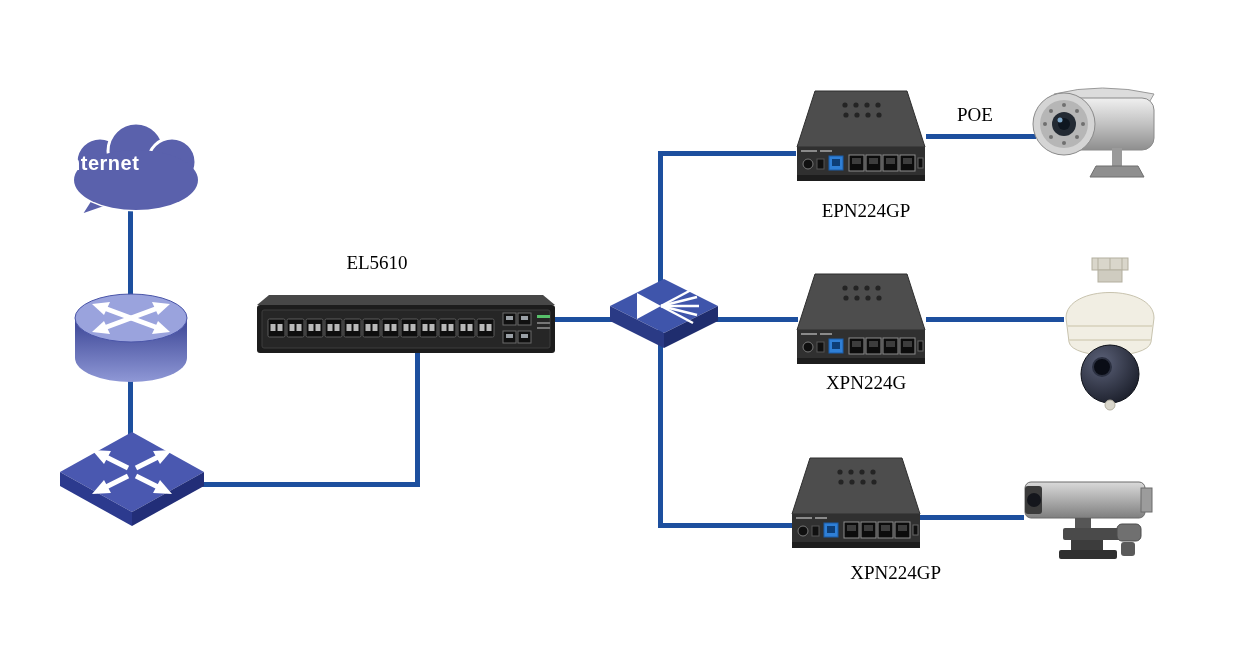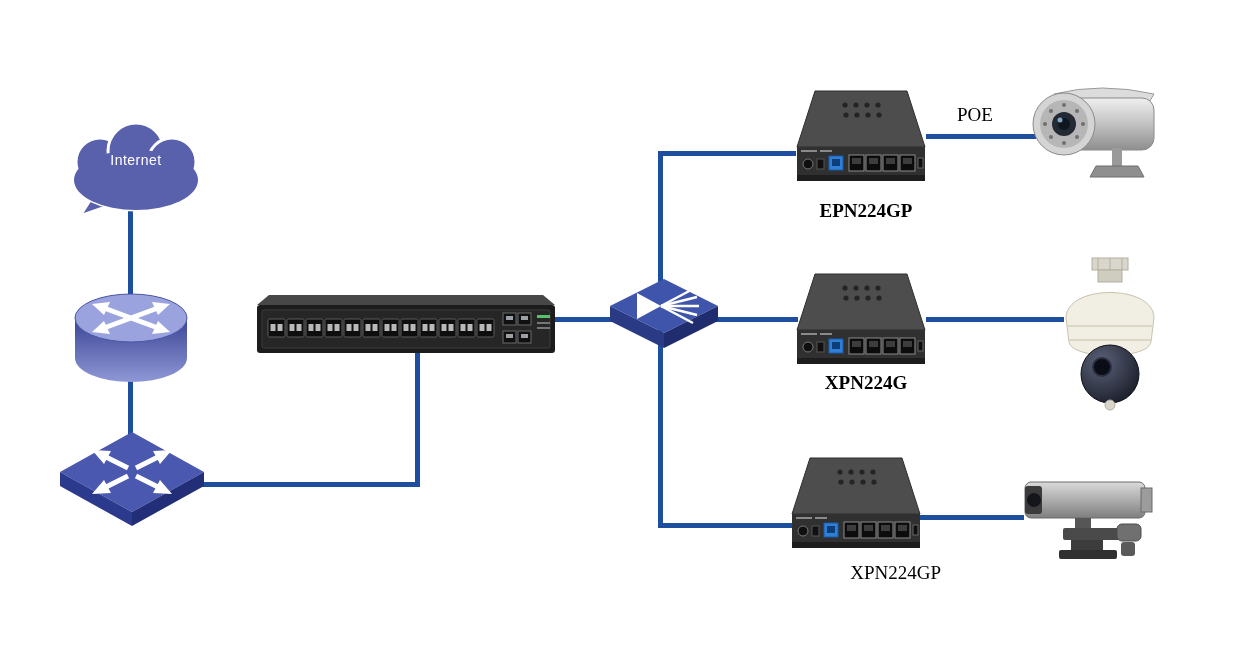--- a/index.html
+++ b/index.html
@@ -22,24 +22,24 @@
     z-index:3;
     color:var(--label-color,#000000);
     font-family:"Liberation Serif","DejaVu Serif",serif;
     font-size:19px;
     text-align:center;
     white-space:nowrap;
   }
   .cloud-label{
     position:absolute;
     left:0; right:0; top:34px;
-    text-align:center;
+    text-align:left;
     color:#ffffff;
-    font-weight:normal;
-    font-size:14px;
+    font-weight:bold;
+    font-size:20px;
     letter-spacing:0.5px;
     z-index:4;
   }
   
   .l1{left:128px;top:210px;width:5px;height:88px;}
   .l2{left:128px;top:378px;width:5px;height:58px;}
   .l3{left:193px;top:482px;width:227px;height:5px;}
   .l4{left:415px;top:352px;width:5px;height:135px;}
   .l5{left:552px;top:317px;width:62px;height:5px;}
   .l6{left:658px;top:151px;width:5px;height:377px;}
@@ -50,25 +50,25 @@
   .l11{left:926px;top:317px;width:138px;height:5px;}
   .l12{left:920px;top:515px;width:104px;height:5px;}
   
   .pos-cloud{left:62px;top:118px;width:148px;height:102px;}
   .pos-router{left:70px;top:276px;width:122px;height:112px;}
   .pos-switch{left:58px;top:430px;width:148px;height:102px;}
   .pos-olt{left:255px;top:293px;width:302px;height:66px;}
   .pos-olt-label{left:297px;top:252px;width:160px;}
   .pos-splitter{left:607px;top:276px;width:114px;height:84px;}
   .pos-onu1{left:789px;top:83px;width:144px;height:112px;}
-  .pos-onu1-label{left:786px;top:200px;width:160px;font-weight:bold;}
+  .pos-onu1-label{left:786px;top:200px;width:160px;}
   .pos-poe-label{left:940px;top:104px;width:70px;}
   .pos-cam1{left:1026px;top:80px;width:138px;height:118px;}
   .pos-onu2{left:789px;top:266px;width:144px;height:112px;}
-  .pos-onu2-label{left:786px;top:372px;width:160px;font-weight:bold;}
+  .pos-onu2-label{left:786px;top:372px;width:160px;}
   .pos-cam2{left:1056px;top:256px;width:108px;height:162px;}
   .pos-onu3{left:784px;top:450px;width:144px;height:112px;}
   .pos-onu3-label{left:781px;top:562px;width:160px;text-align:right;}
   .pos-cam3{left:1013px;top:472px;width:152px;height:98px;}
   .hidden-defs{position:absolute;width:0;height:0;overflow:hidden;}
 </style>
 </head>
 <body>
 
 <svg class="hidden-defs" aria-hidden="true">
@@ -175,20 +175,21 @@
       </g>
       <g fill="#ffffff">
         <polygon points="114,20 95,21 102,34"></polygon>
         <polygon points="34,20 53,21 46,34"></polygon>
         <polygon points="114,64 95,63 102,50"></polygon>
         <polygon points="34,64 53,63 46,50"></polygon>
       </g>
     </svg>
   </div>
 
+  <div class="node-label pos-olt-label">EL5610</div>
   <div class="node pos-olt">
     <svg viewBox="0 0 302 66" width="302" height="66">
       <polygon points="14,2 288,2 300,12 2,12" fill="#474747"></polygon>
       <rect x="2" y="12" width="298" height="48" rx="3" fill="#1c1c1c"></rect>
       <rect x="7" y="17" width="288" height="38" rx="2" fill="#262626" stroke="#3d3d3d" stroke-width="1"></rect>
       <defs>
         <g id="sfp">
           <rect width="17" height="18" rx="1.5" fill="#0e0e0e" stroke="#5c5c5c" stroke-width="1"></rect>
           <rect x="2.5" y="5" width="5" height="7" fill="#b9b9b9"></rect>
           <rect x="9.5" y="5" width="5" height="7" fill="#b9b9b9"></rect>

